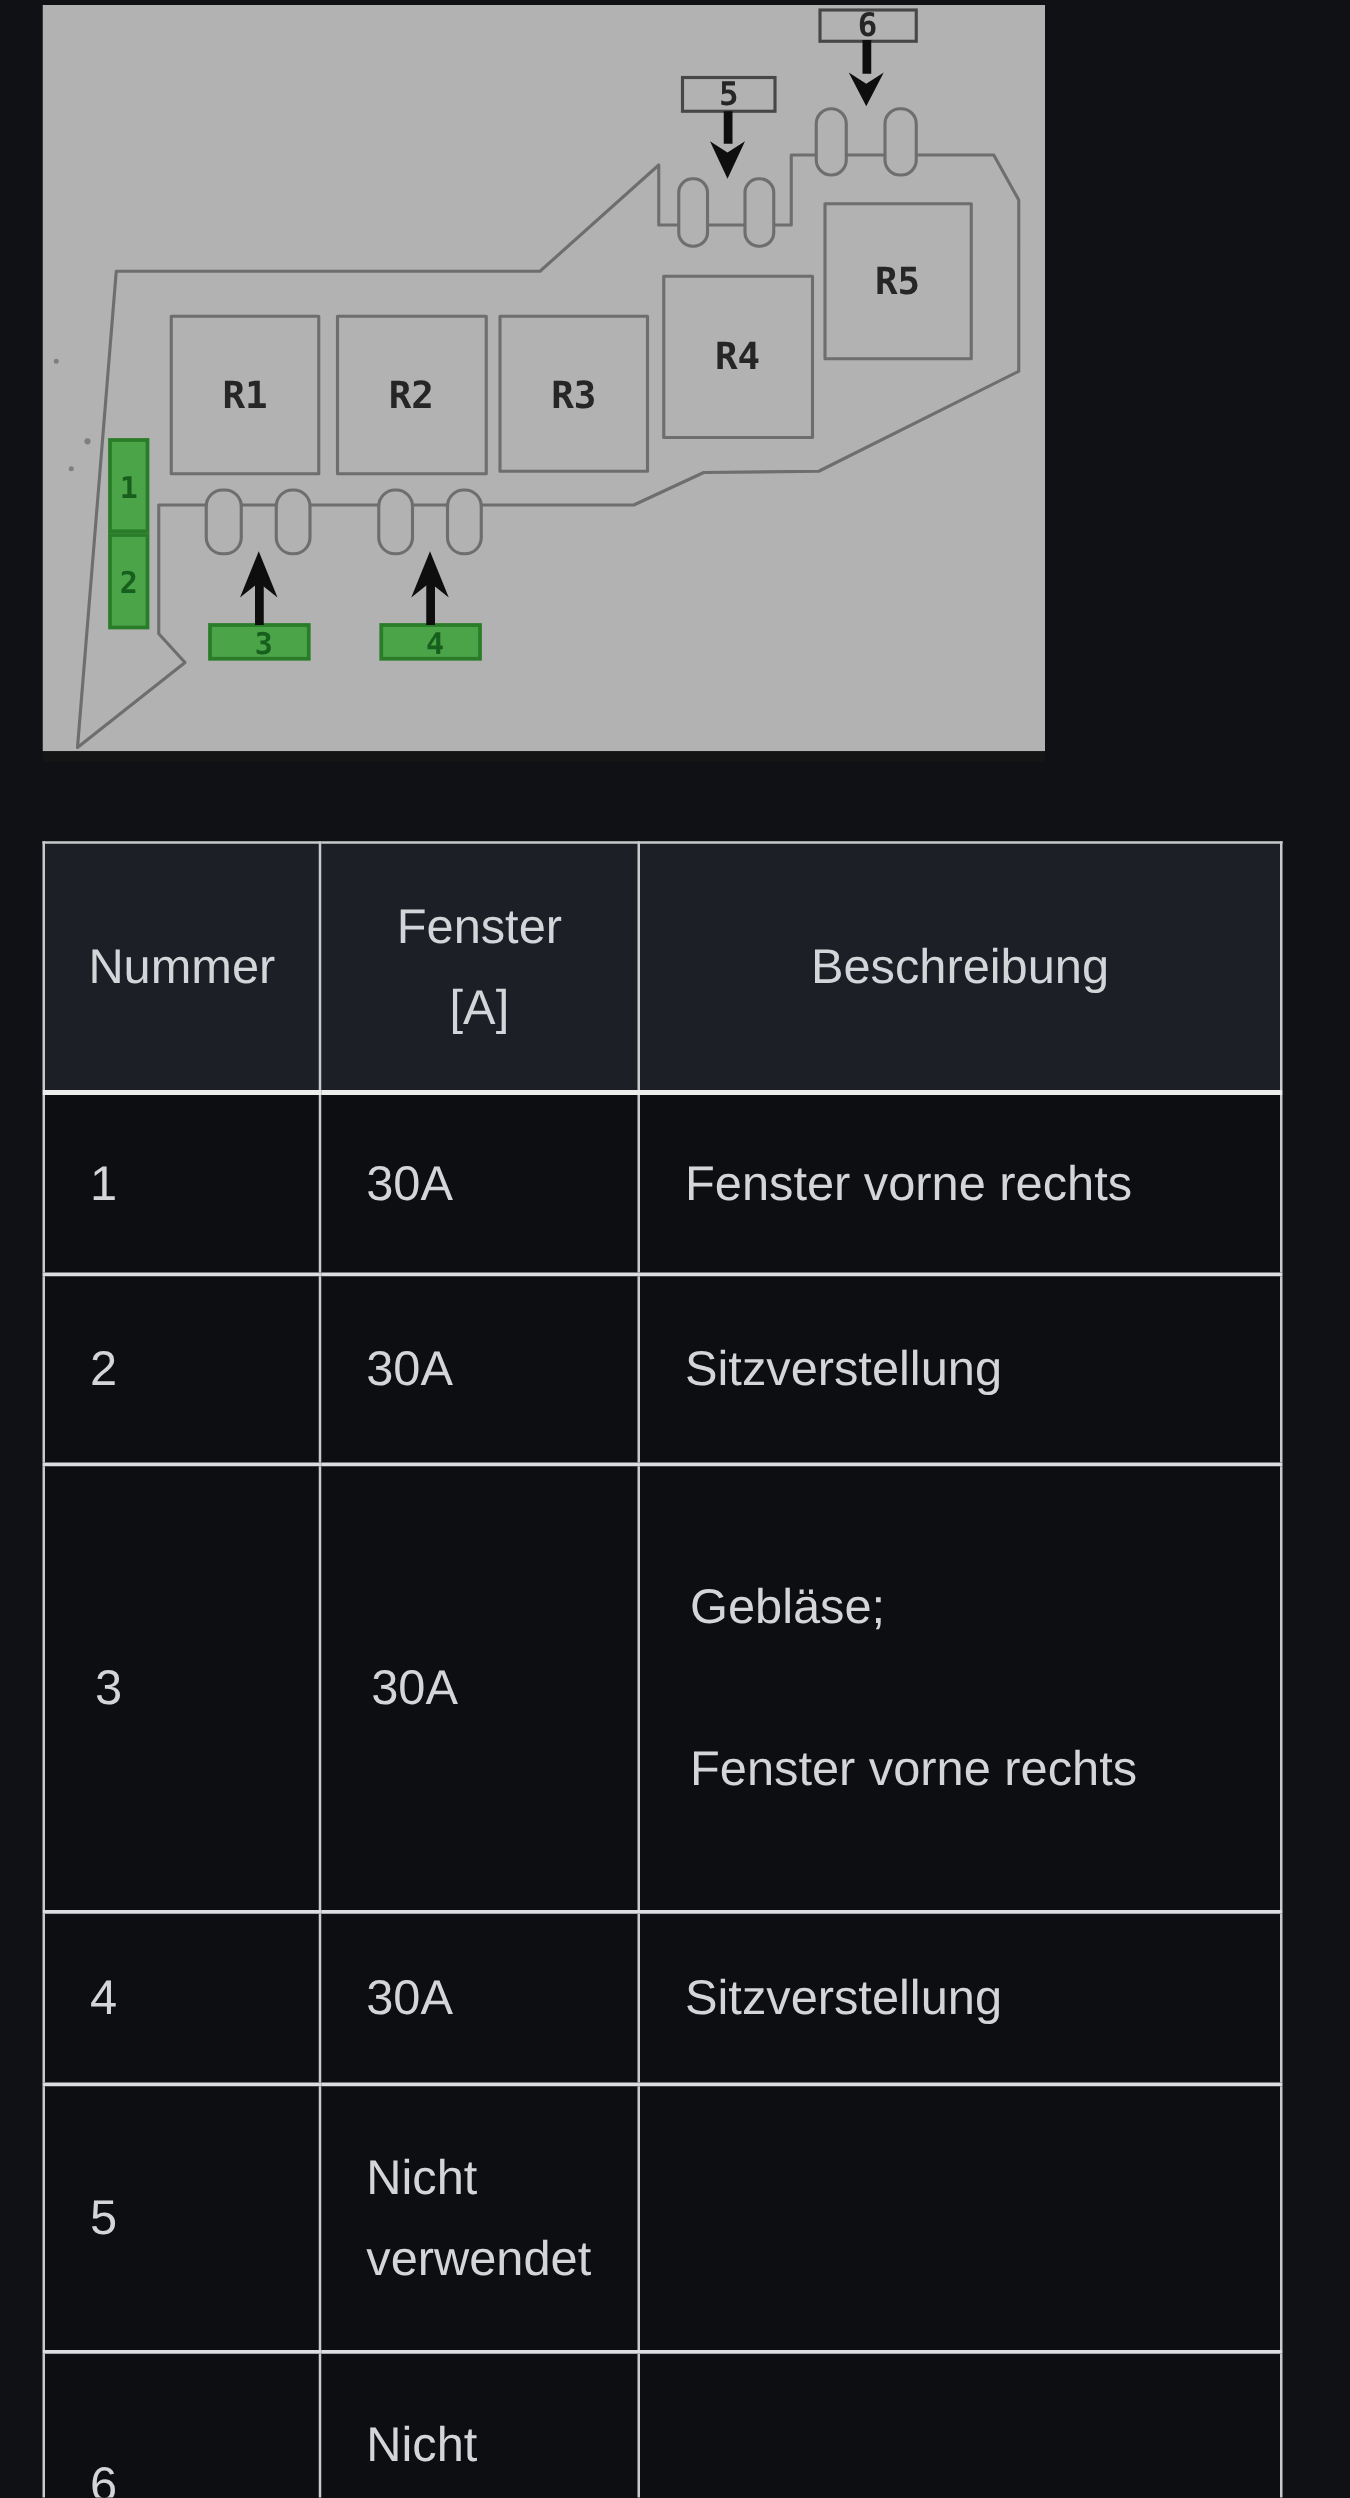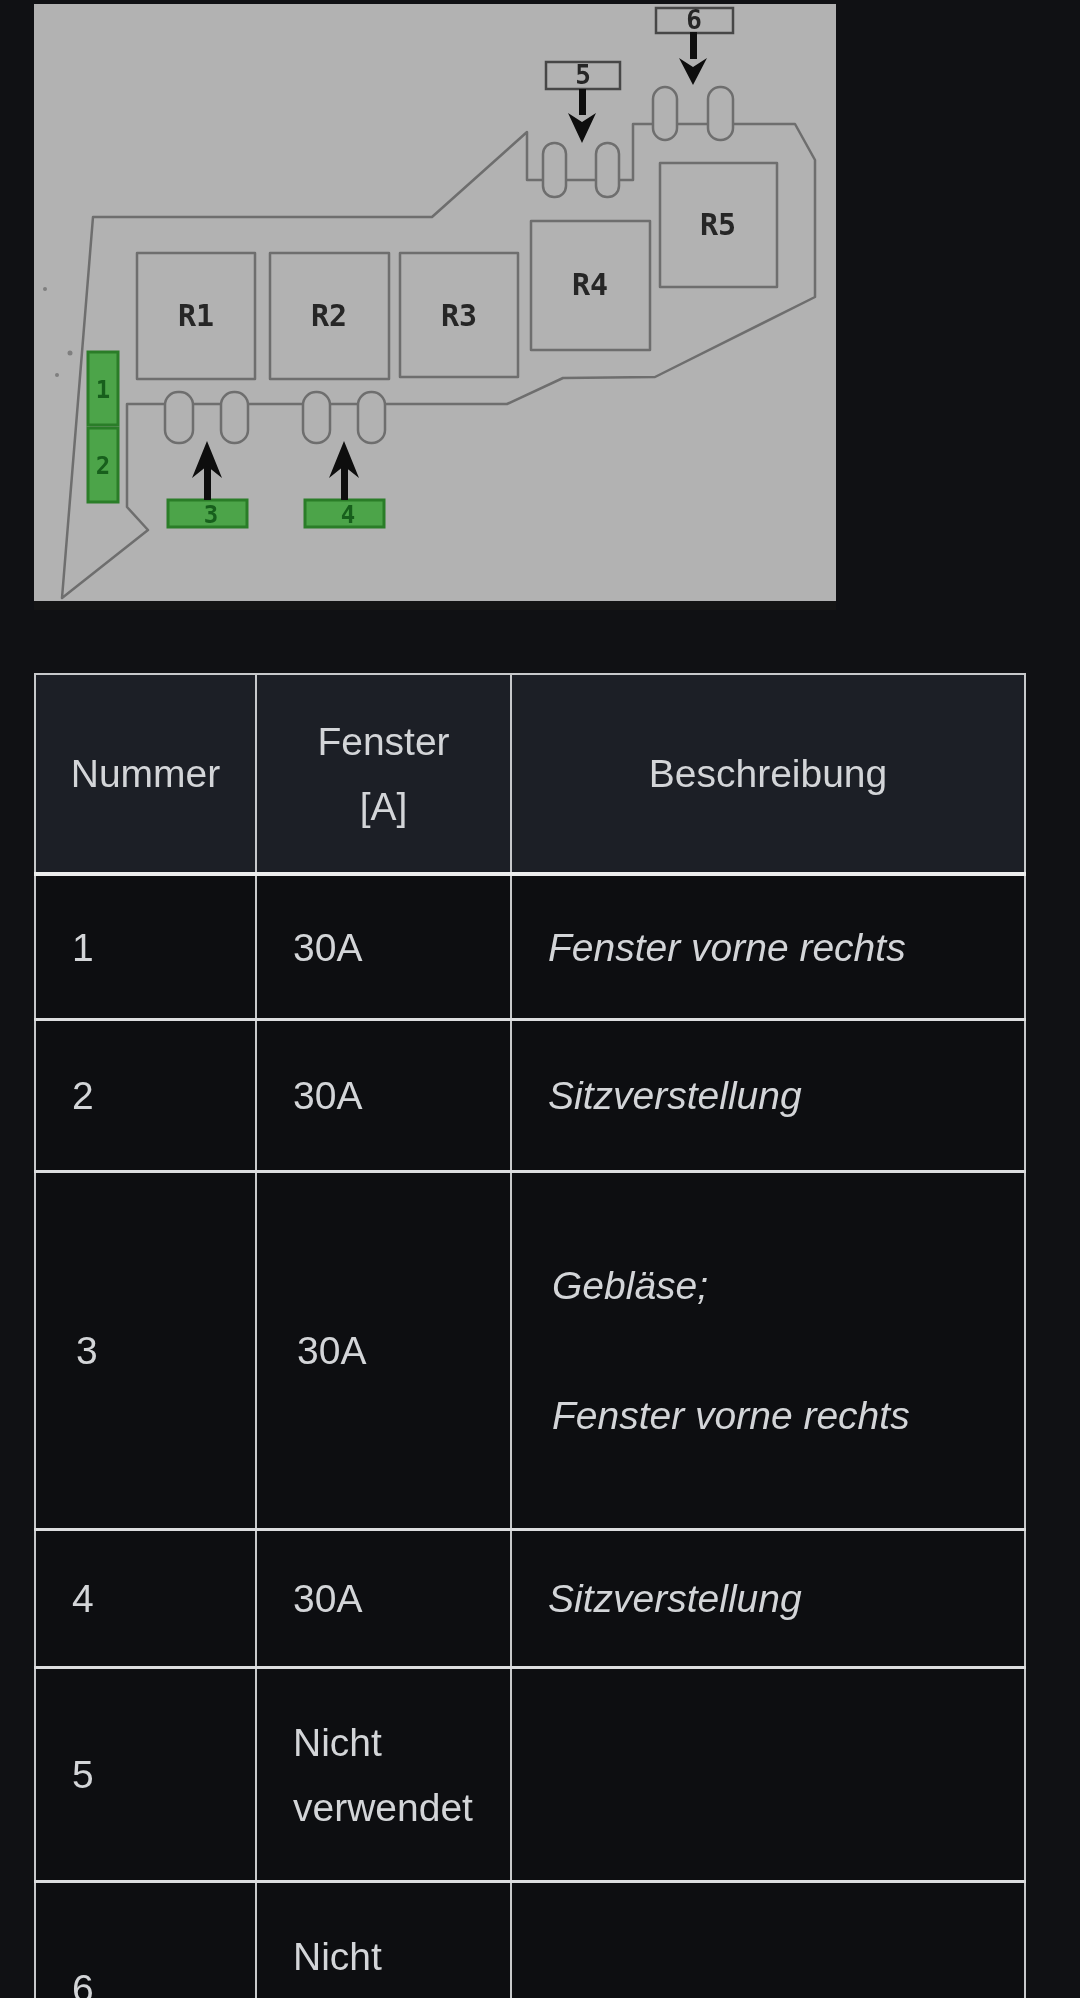--- a/index.html
+++ b/index.html
@@ -72,21 +72,21 @@
     padding: 6px 24px 6px 36px;
     border-bottom: 3px solid #dcdddf;
     border-top: 3px solid #dcdddf;
   }
   tr.row-1 td { height: 130px; }
   tr.row-2 td { height: 137px; }
   tr.row-3 td { height: 343px; padding-left: 40px; }
   tr.row-4 td { height: 123px; }
   tr.row-5 td { height: 199px; }
   tr.row-6 td { height: 199px; }
-  .cell-desc { white-space: pre-line; font-style: italic; }
+  .cell-desc { white-space: pre-line; }
 </style>
 </head>
 <body>
 
 <div class="diagram-wrap">
   <svg width="802" height="606" viewBox="0 0 802 606">
 
     <rect x="0" y="0" width="802" height="597" fill="#b2b2b2"></rect>
     <rect x="0" y="597" width="802" height="9" fill="#151515"></rect>
 

